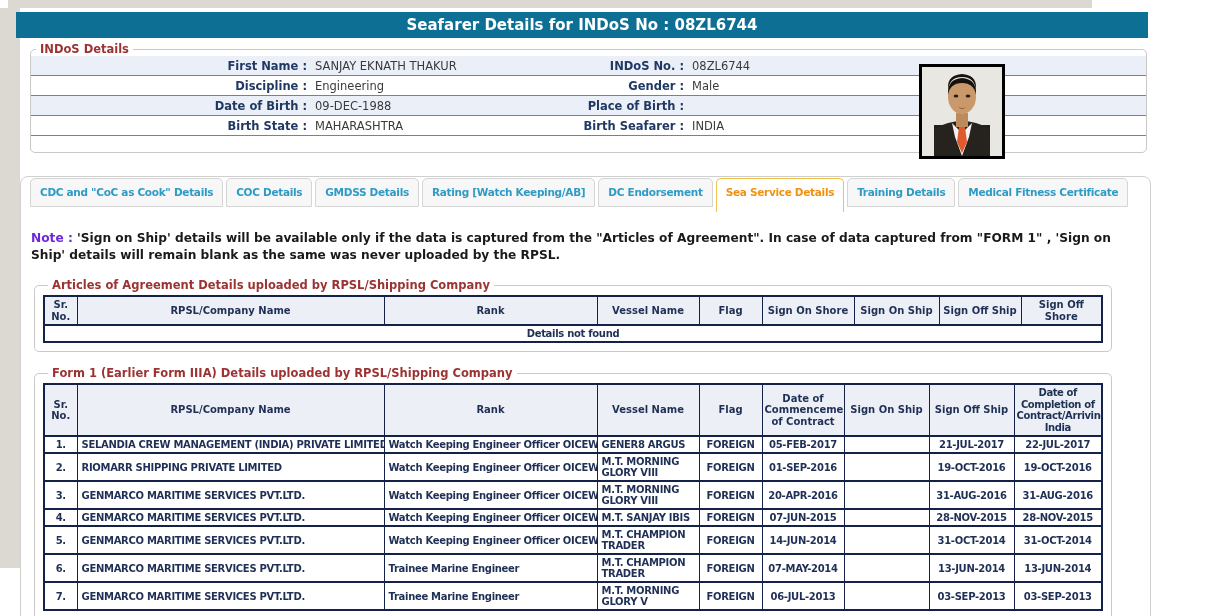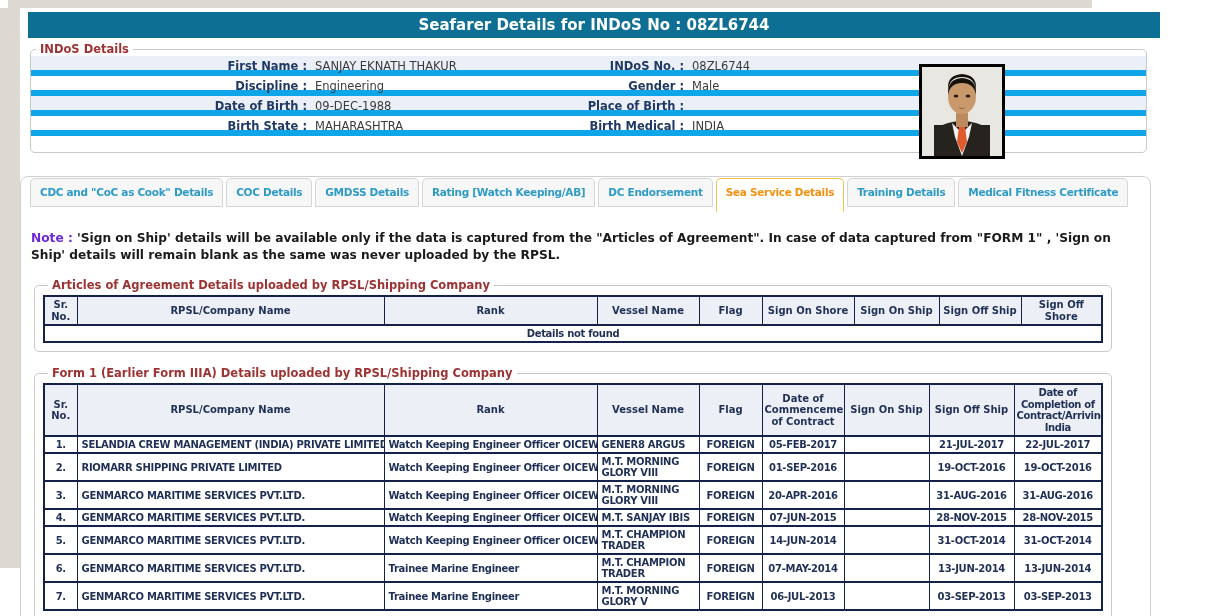--- a/index.html
+++ b/index.html
@@ -8,35 +8,35 @@
     position: relative;
     background: #ffffff;
     font-family: "DejaVu Sans", sans-serif;
     overflow: hidden;
   }
   .edge-top { position: absolute; left: 8px; top: 0; width: 1084px; height: 8px; background: #dbd9d2; }
   .edge-left { position: absolute; left: 0; top: 8px; width: 20px; height: 560px; background: #dbd9d2; }
 
   
   .titlebar {
-    position: absolute; left: 28px; top: 12px; width: 1132px; height: 26px;
+    position: absolute; left: 16px; top: 12px; width: 1132px; height: 26px;
     background: #0d6f93; color: #ffffff;
     font-size: 15px; font-weight: bold; text-align: center; line-height: 26px;
   }
 
   
   fieldset.indos {
     position: absolute; left: 30px; top: 42px; width: 1117px; height: 111px;
     border: 1px solid #c9c9c9; border-radius: 5px; background: #fff;
   }
   fieldset.indos legend, fieldset.data-fs legend {
     font-size: 11.5px; font-weight: bold; color: #9c3232;
     margin-left: 5px; padding: 0 4px;
   }
-  .frow { display: flex; height: 20px; line-height: 20px; font-size: 11.5px; border-bottom: 6px solid #0ea5e9; }
+  .frow { display: flex; height: 20px; line-height: 20px; font-size: 11.5px; border-bottom: 1px solid #0ea5e9; }
   .frow.stripe { background: #ebf0f8; }
   .flabel { font-weight: bold; color: #1f3864; white-space: nowrap; }
   .fvalue { color: #3a3a3a; white-space: nowrap; }
   .flabel.c1 { width: 276px; text-align: right; }
   .fvalue.c1 { width: 238px; margin-left: 8px; }
   .flabel.c2 { width: 131px; text-align: right; }
   .fvalue.c2 { flex: 1; margin-left: 8px; }
 
   .photo {
     position: absolute; left: 888px; top: 8px; width: 86px; height: 95px;
@@ -113,21 +113,21 @@
     <span class="fvalue c2">Male</span>
   </div>
   <div class="frow stripe">
     <span class="flabel c1">Date of Birth :</span>
     <span class="fvalue c1">09-DEC-1988</span>
     <span class="flabel c2">Place of Birth :</span>
   </div>
   <div class="frow">
     <span class="flabel c1">Birth State :</span>
     <span class="fvalue c1">MAHARASHTRA</span>
-    <span class="flabel c2">Birth Medical :</span>
+    <span class="flabel c2">Birth Seafarer :</span>
     <span class="fvalue c2">INDIA</span>
   </div>
 
   <div class="photo">
     <svg viewBox="0 0 80 89">
       <rect x="0" y="0" width="80" height="89" fill="#e9e7e2"></rect>
       <rect x="12" y="58" width="56" height="31" fill="#23201d"></rect>
       <path d="M12 89 L12 62 Q26 54 40 54 Q54 54 68 62 L68 89 Z" fill="#26221e"></path>
       <path d="M30 56 L40 66 L50 56 L47 70 L40 89 L33 70 Z" fill="#f4f2ee"></path>
       <path d="M37 60 L43 60 L45 75 L40 86 L35 75 Z" fill="#e05a30"></path>

